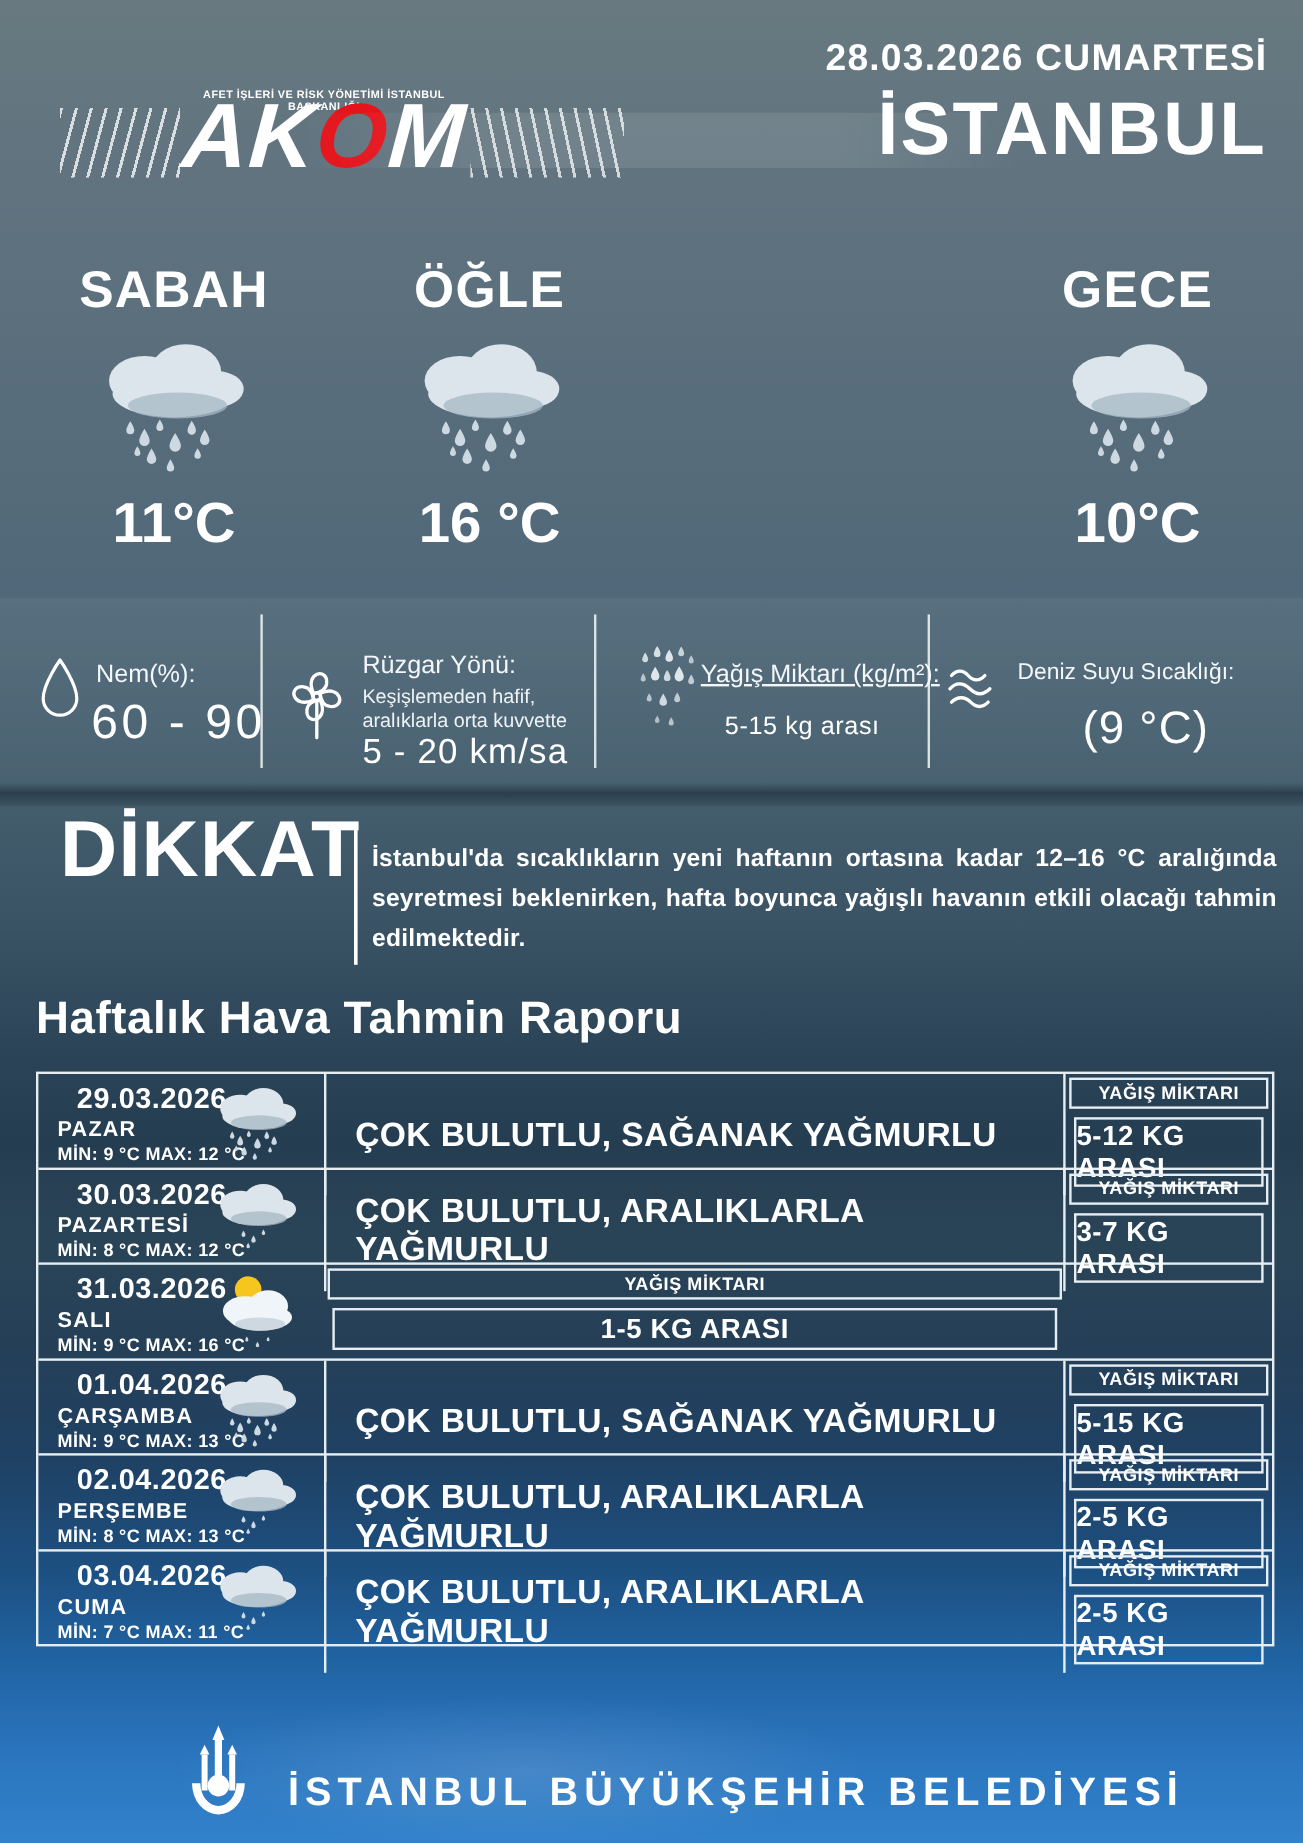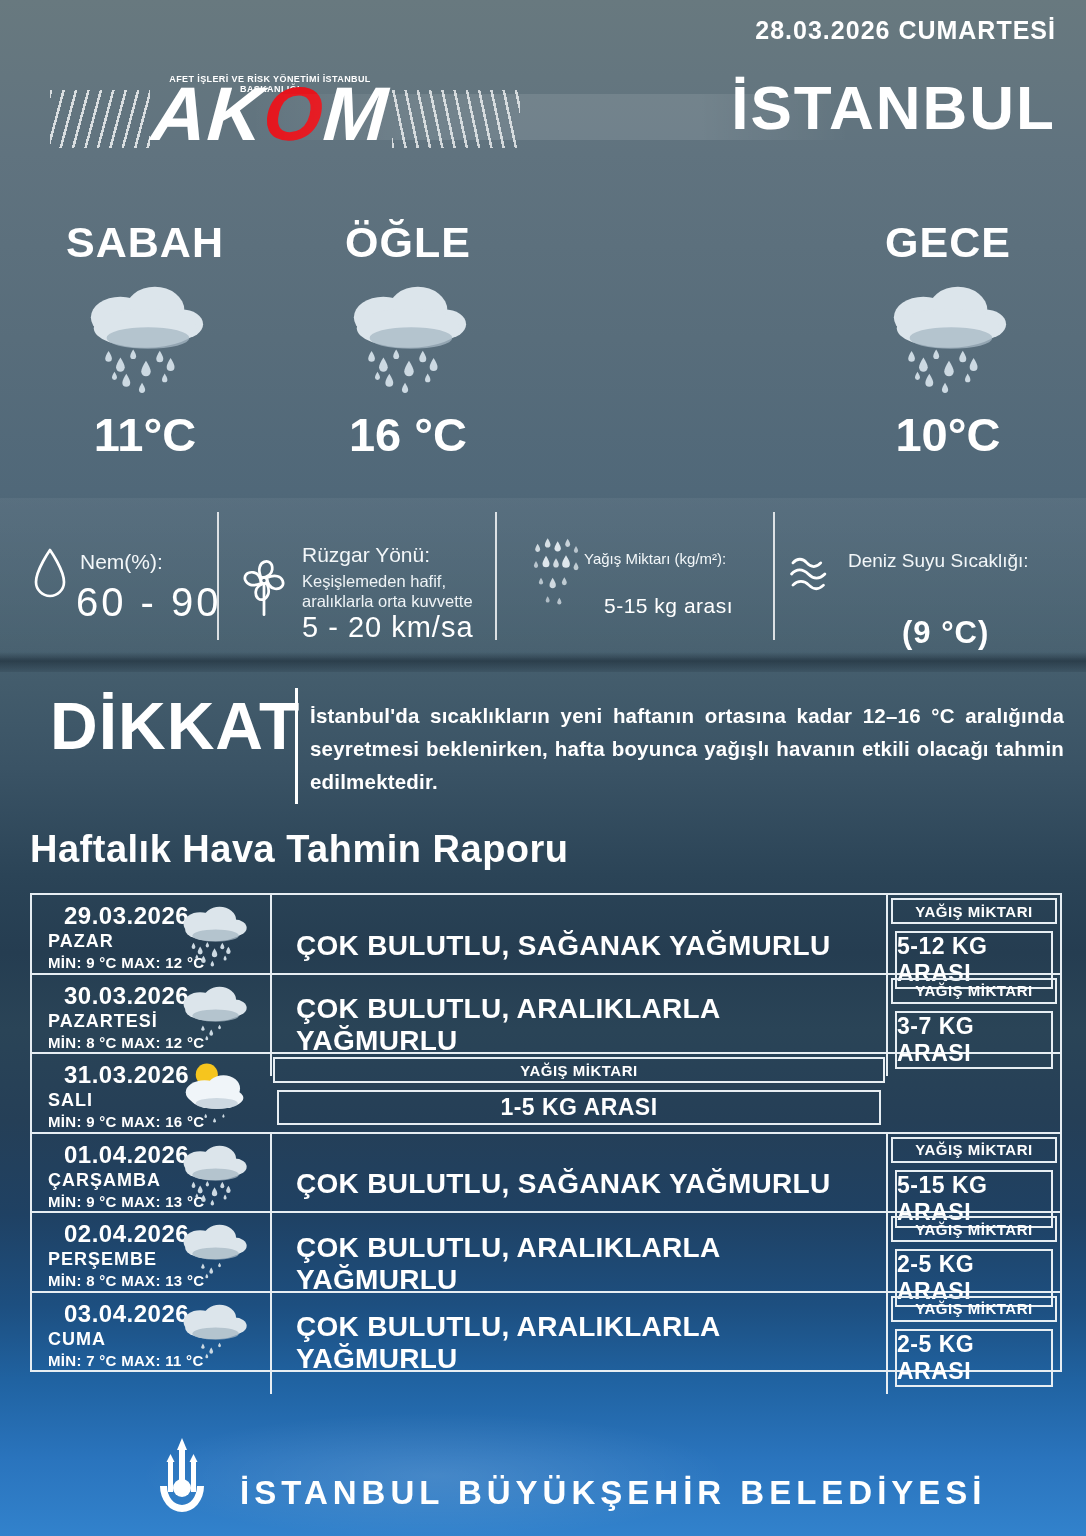--- a/index.html
+++ b/index.html
@@ -16,43 +16,43 @@
   
   .agency{top:74px;left:150px;width:240px;text-align:center;font-size:9px;font-weight:700;letter-spacing:.4px;}
   .akom{top:76px;left:150px;width:240px;text-align:center;font-size:76px;font-weight:800;font-style:italic;
         letter-spacing:1px;line-height:1;transform:skewX(-4deg);}
   .akom .o{color:#e5141c;}
   .stripes{top:90px;height:58px;opacity:.85;}
   .stripes-left{left:50px;width:100px;
     background:repeating-linear-gradient(105deg, rgba(255,255,255,.9) 0 2.5px, transparent 2.5px 12px);}
   .stripes-right{left:392px;width:128px;
     background:repeating-linear-gradient(78deg, rgba(255,255,255,.85) 0 2.5px, transparent 2.5px 12px);}
-  .date{top:16px;right:30px;font-size:25px;font-weight:700;letter-spacing:1px;}
+  .date{top:30px;right:30px;font-size:31px;font-weight:700;letter-spacing:1px;}
   .city-band{top:94px;left:250px;width:600px;height:46px;
     background:linear-gradient(90deg, rgba(255,255,255,0), rgba(255,255,255,.10) 30%, rgba(255,255,255,.10) 75%, rgba(255,255,255,0));}
   .city{top:72px;right:30px;font-size:62px;font-weight:700;letter-spacing:2px;}
   
   .day-col{top:218px;width:240px;text-align:center;}
   .day-col .period{font-size:43px;font-weight:800;letter-spacing:1px;}
   .day-col .icon{margin-top:6px;}
   .day-col .temp{font-size:47px;font-weight:800;margin-top:2px;}
   
   .metrics-panel{top:498px;left:0;width:1086px;height:160px;
     background:linear-gradient(180deg, rgba(255,255,255,.05), rgba(255,255,255,.01));}
   .vdiv{width:2px;background:rgba(255,255,255,.8);}
   .mlabel{font-size:21px;font-weight:400;color:#f3f7f9;}
   .mdesc{font-size:16.5px;font-weight:400;color:#eef3f6;line-height:1.25;}
   .mval-big{font-size:40px;font-weight:400;letter-spacing:3px;}
   .mval-mid{font-size:29px;font-weight:400;letter-spacing:1px;}
   .mval-sm{font-size:21px;font-weight:400;letter-spacing:.5px;}
-  .mval-sea{font-size:31px;font-weight:700;letter-spacing:1px;margin-top:29px;}
+  .mval-sea{font-size:38px;font-weight:400;letter-spacing:1px;}
   .dark-band{top:652px;left:0;width:1086px;height:20px;
     background:linear-gradient(180deg, rgba(5,15,25,0), rgba(5,15,25,.40) 45%, rgba(5,15,25,.10));}
   
-  .warn-title{top:688px;left:50px;font-size:66px;font-weight:800;letter-spacing:1px;}
+  .warn-title{top:669px;left:50px;font-size:66px;font-weight:800;letter-spacing:1px;}
   .warn-div{top:688px;left:295px;width:3px;height:116px;background:#fff;}
   .warn-text{top:699px;left:310px;width:754px;font-size:20.5px;font-weight:700;line-height:33px;
     text-align:justify;letter-spacing:.2px;}
   
   .week-title{top:828px;left:30px;font-size:38px;font-weight:700;letter-spacing:.5px;}
   .wtable{top:893px;left:30px;width:1028px;border:2px solid #e7eef3;}
   .t-row{display:grid;grid-template-columns:238px 618px 172px;height:77.5px;border-top:2px solid #e7eef3;}
   .t-row:first-child{border-top:none;}
   .c-date{position:relative;padding:7px 0 0 16px;}
   .c-date .d1{font-size:24px;font-weight:700;letter-spacing:.5px;margin-left:16px;}
@@ -231,21 +231,21 @@
   <div class="abs mlabel" style="left:302px;top:543px;">Rüzgar Yönü:</div>
   <div class="abs mdesc" style="left:302px;top:571px;">Keşişlemeden hafif,</div>
   <div class="abs mdesc" style="left:302px;top:591px;">aralıklarla orta kuvvette</div>
   <div class="abs mval-mid" style="left:302px;top:611px;">5 - 20 km/sa</div>
 
   <div class="abs vdiv" style="left:495px;top:512px;height:128px;"></div>
 
   <div class="abs" style="left:526px;top:532px;"><svg width="60" height="84">
         <use href="#sym-raindrops"></use>
       </svg></div>
-  <div class="abs mlabel" style="left:584px;top:550px;font-size:15px;">Yağış Miktarı (kg/m²):</div>
+  <div class="abs mlabel" style="left:584px;top:550px;font-size:21px;text-decoration:underline;">Yağış Miktarı (kg/m²):</div>
   <div class="abs mval-sm" style="left:604px;top:594px;">5-15 kg arası</div>
 
   <div class="abs vdiv" style="left:773px;top:512px;height:128px;"></div>
 
   <div class="abs" style="left:786px;top:552px;"><svg width="50" height="44">
         <use href="#sym-waves"></use>
       </svg></div>
   <div class="abs mlabel" style="left:848px;top:550px;font-size:19px;">Deniz Suyu Sıcaklığı:</div>
   <div class="abs mval-sea" style="left:902px;top:586px;">(9 °C)</div>
 

